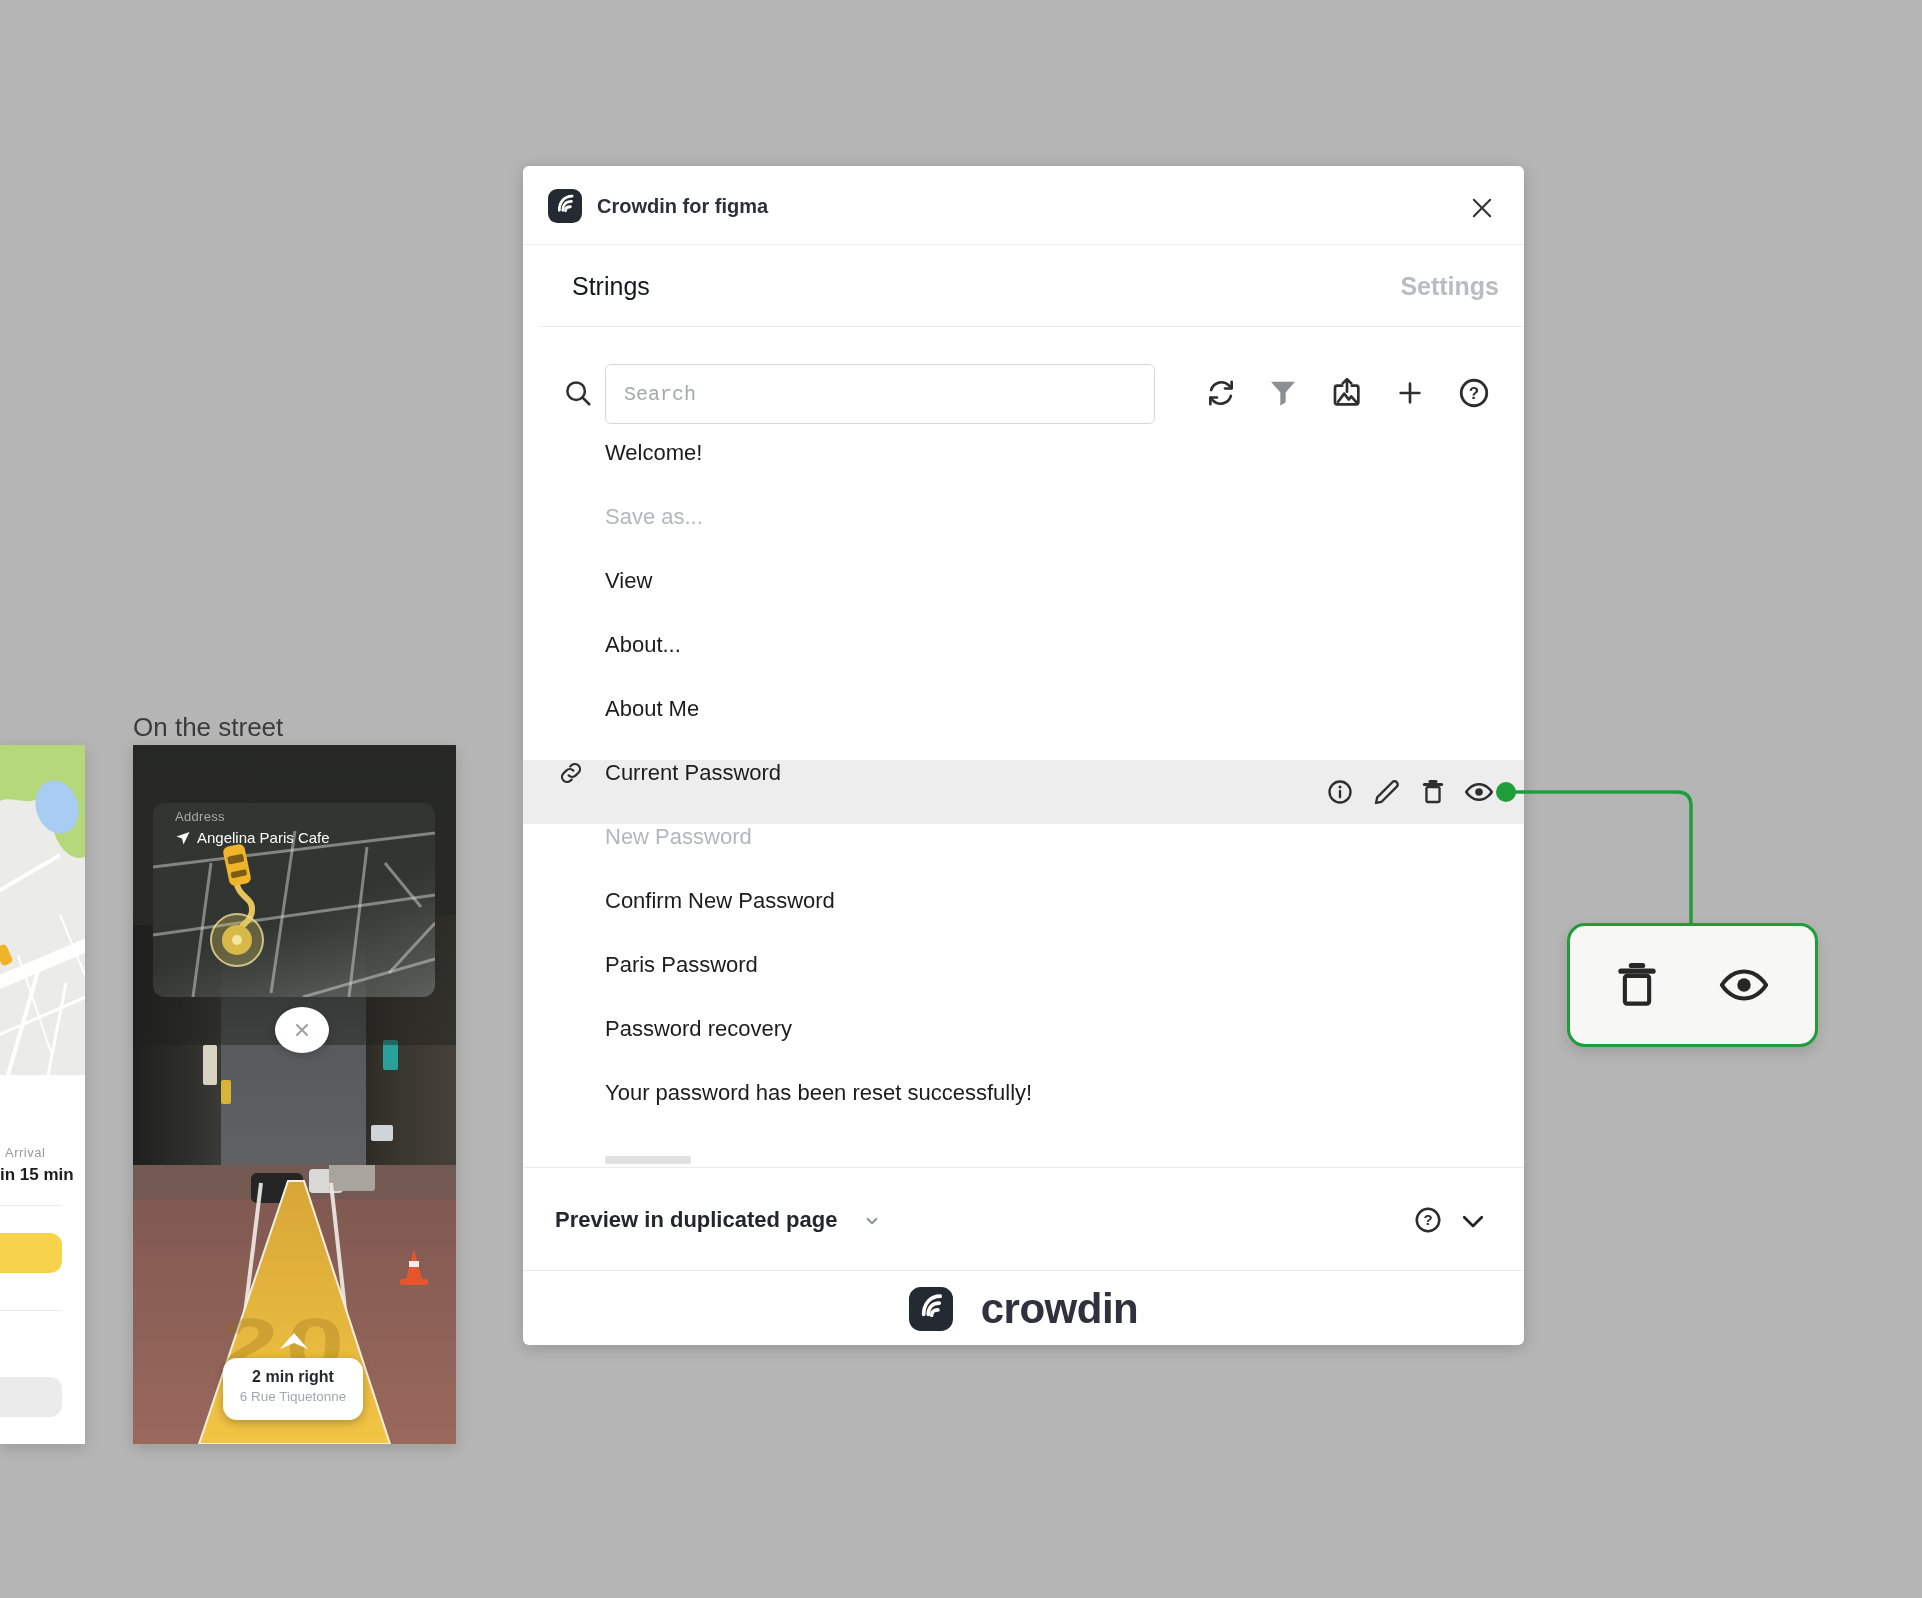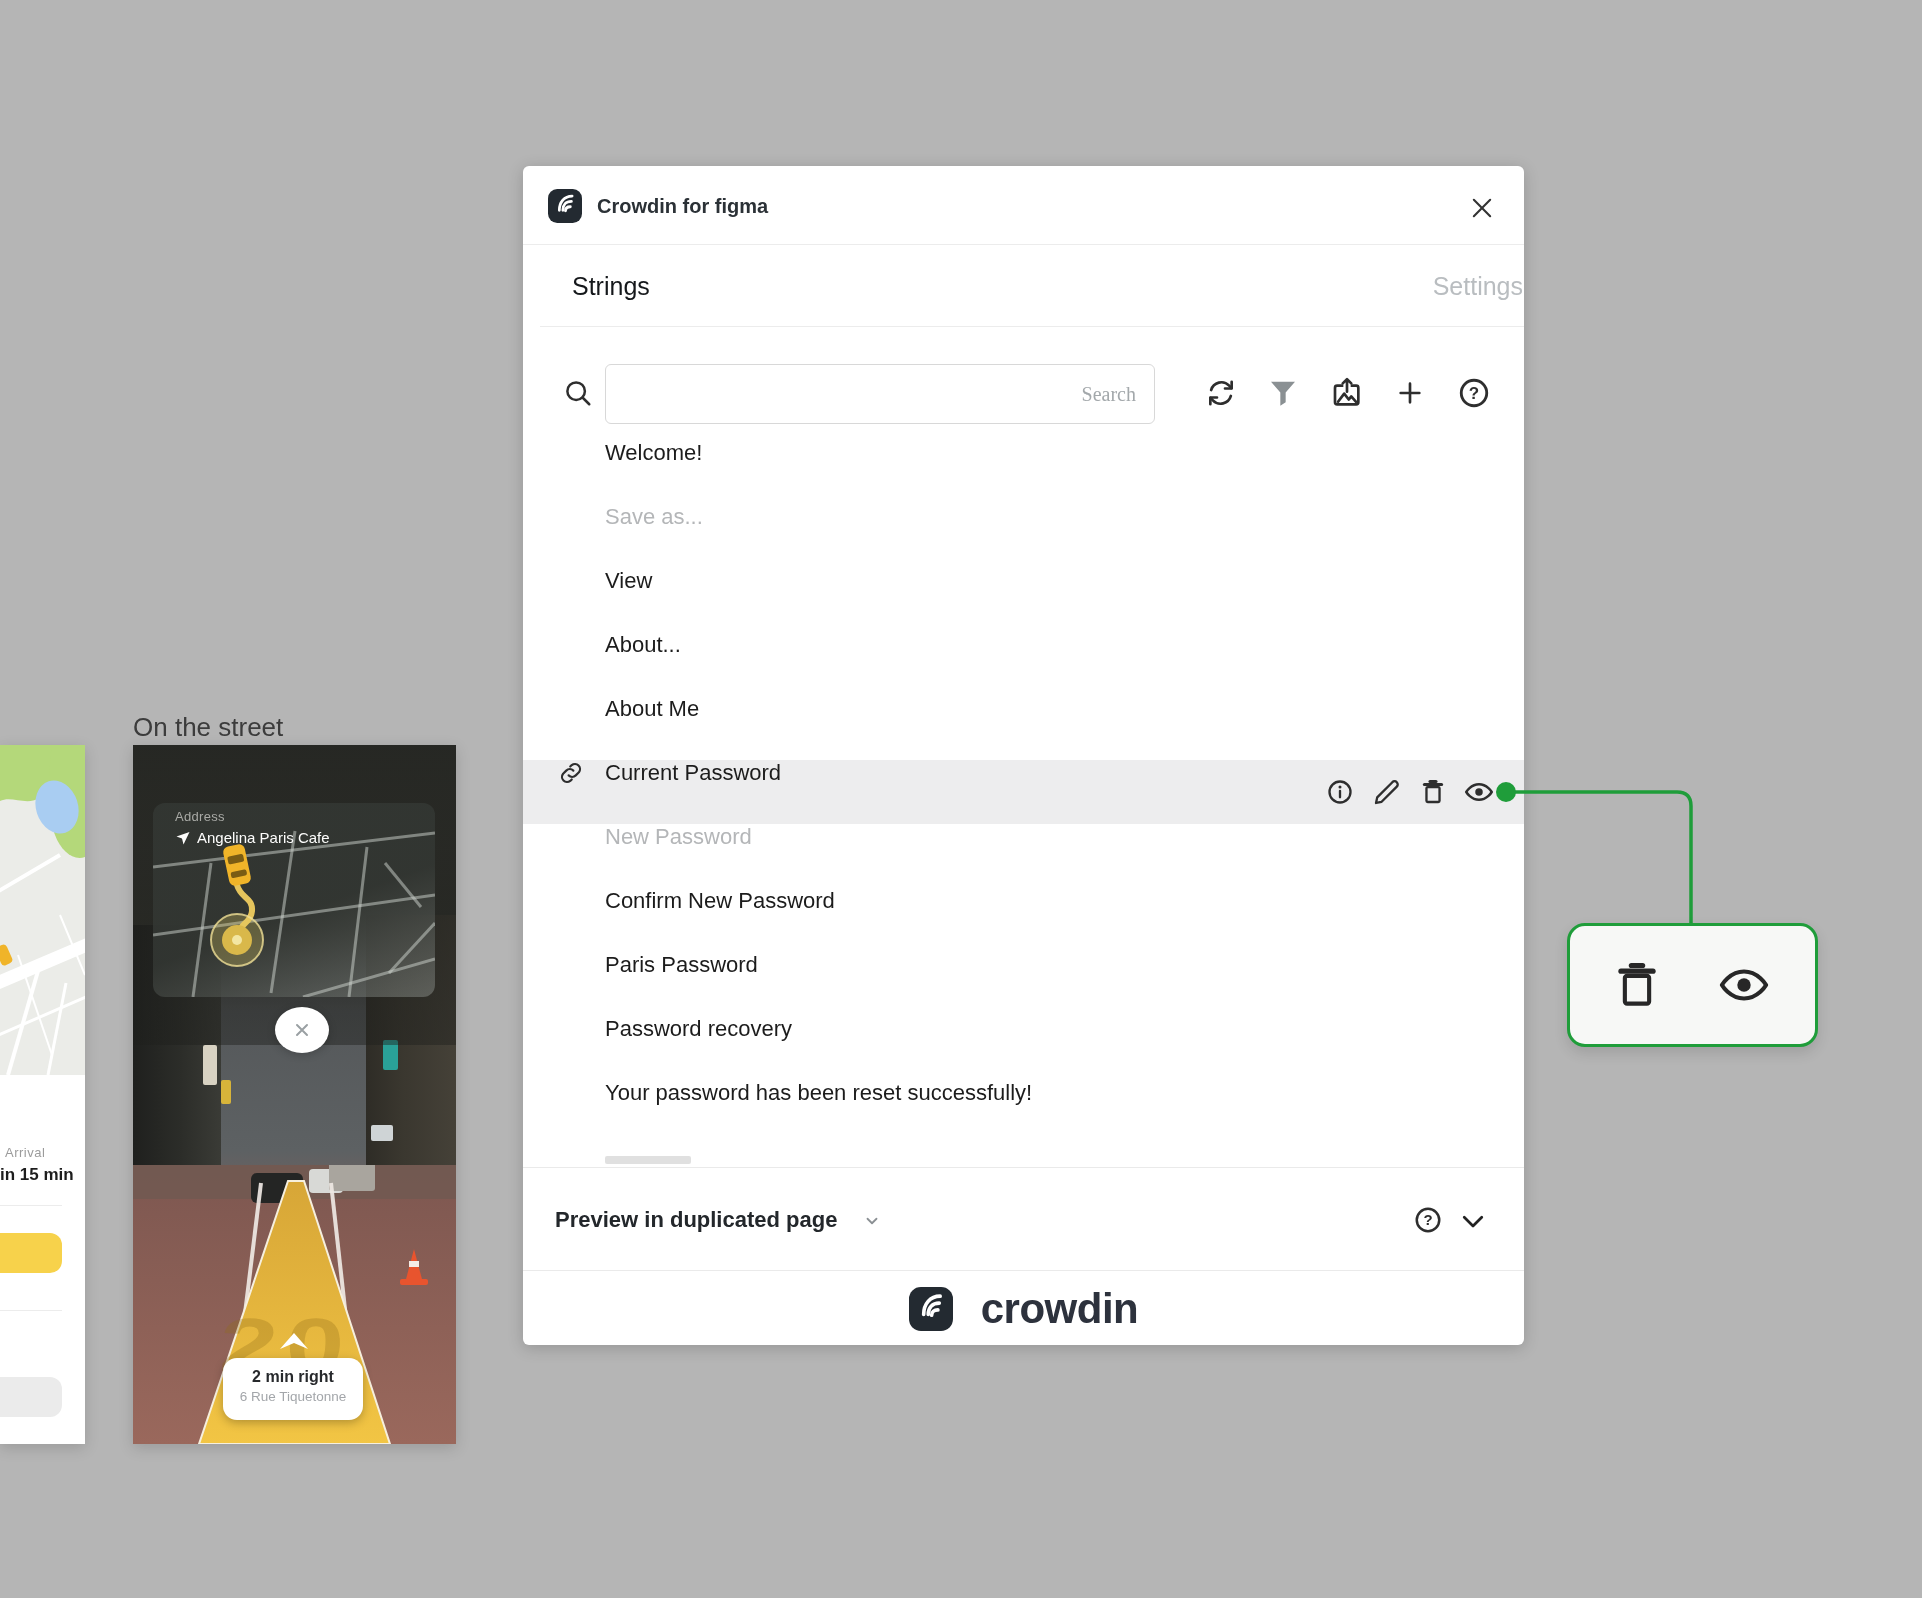--- a/index.html
+++ b/index.html
@@ -54,26 +54,26 @@
 
   
   .modal { left:523px; top:166px; width:1001px; height:1179px; background:#fff; border-radius:6px;
     box-shadow:0 3px 16px rgba(0,0,0,.18); overflow:hidden; }
   .m-header { position:absolute; left:0; top:0; width:100%; height:79px; border-bottom:1px solid #ececec; }
   .m-logo { position:absolute; left:25px; top:23px; }
   .m-title { position:absolute; left:74px; top:29px; font-size:20px; font-weight:bold; color:#2b3136; }
   .m-close { position:absolute; left:941px; top:24px; width:36px; height:36px; display:flex; align-items:center; justify-content:center; cursor:pointer; }
   .m-tabs { position:absolute; left:0; top:80px; width:100%; height:81px; border-bottom:1px solid #ececec;margin-left:17px; }
   .tab-strings { position:absolute; left:32px; top:26px; font-size:25px; color:#15181b; }
-  .tab-settings { position:absolute; right:18px; top:26px; font-size:25px; color:#b9bdc0; }
+  .tab-settings { position:absolute; right:42px; top:26px; font-size:25px; color:#b9bdc0;font-weight:bold; }
 
   .search-icon-box { position:absolute; left:40px; top:212px; }
   .search-input { position:absolute; left:82px; top:198px; width:550px; height:60px; border:1.5px solid #d8d8d8;
     border-radius:6px; font-size:20px; color:#3a3f43; padding:0 18px; outline:none;
-    font-family:Liberation Serif, serif; background:#fff;text-align:right; }
+    font-family:Liberation Mono, monospace; background:#fff; }
   .search-input::placeholder { color:#a3a8ab; }
   .tb-icon { position:absolute; top:209px; width:36px; height:36px; display:flex; align-items:center; justify-content:center; cursor:pointer; }
 
   .strings-list { position:absolute; left:0; top:274px; width:100%; }
   .s-row { position:relative; width:1001px; height:64px; display:flex; align-items:flex-start; padding-left:82px;
     font-size:22px; color:#1c1c1c; }
   .s-row.muted { color:#b4b6b8; }
   .s-row.selected { background:var(--row-highlight,#ededee); padding-left:0; }
   .s-row.selected .link-box { margin-left:35px; width:28px; display:flex; }
   .s-row.selected .s-label { margin-left:19px; }

